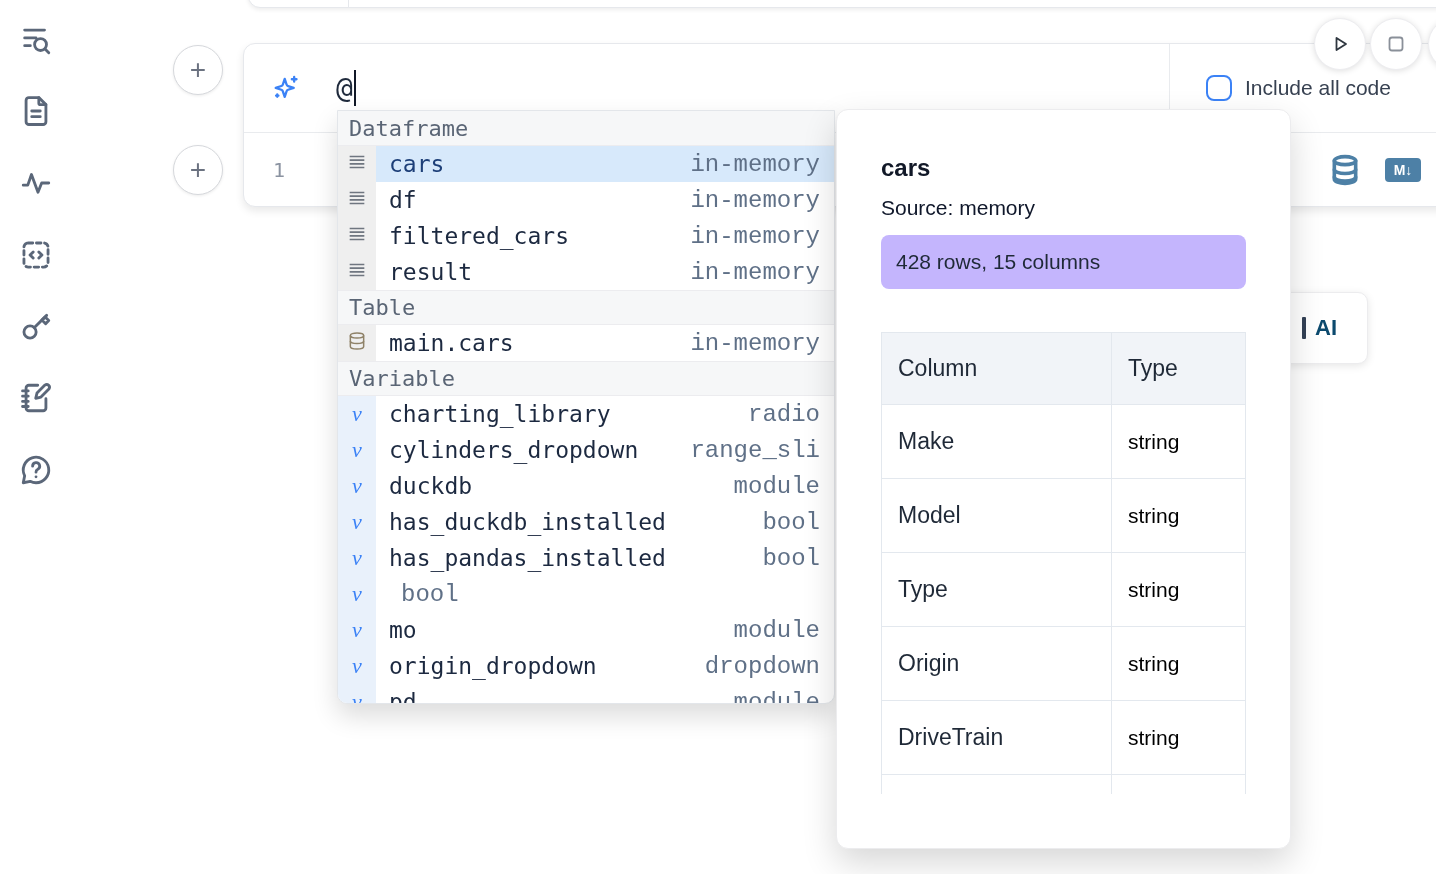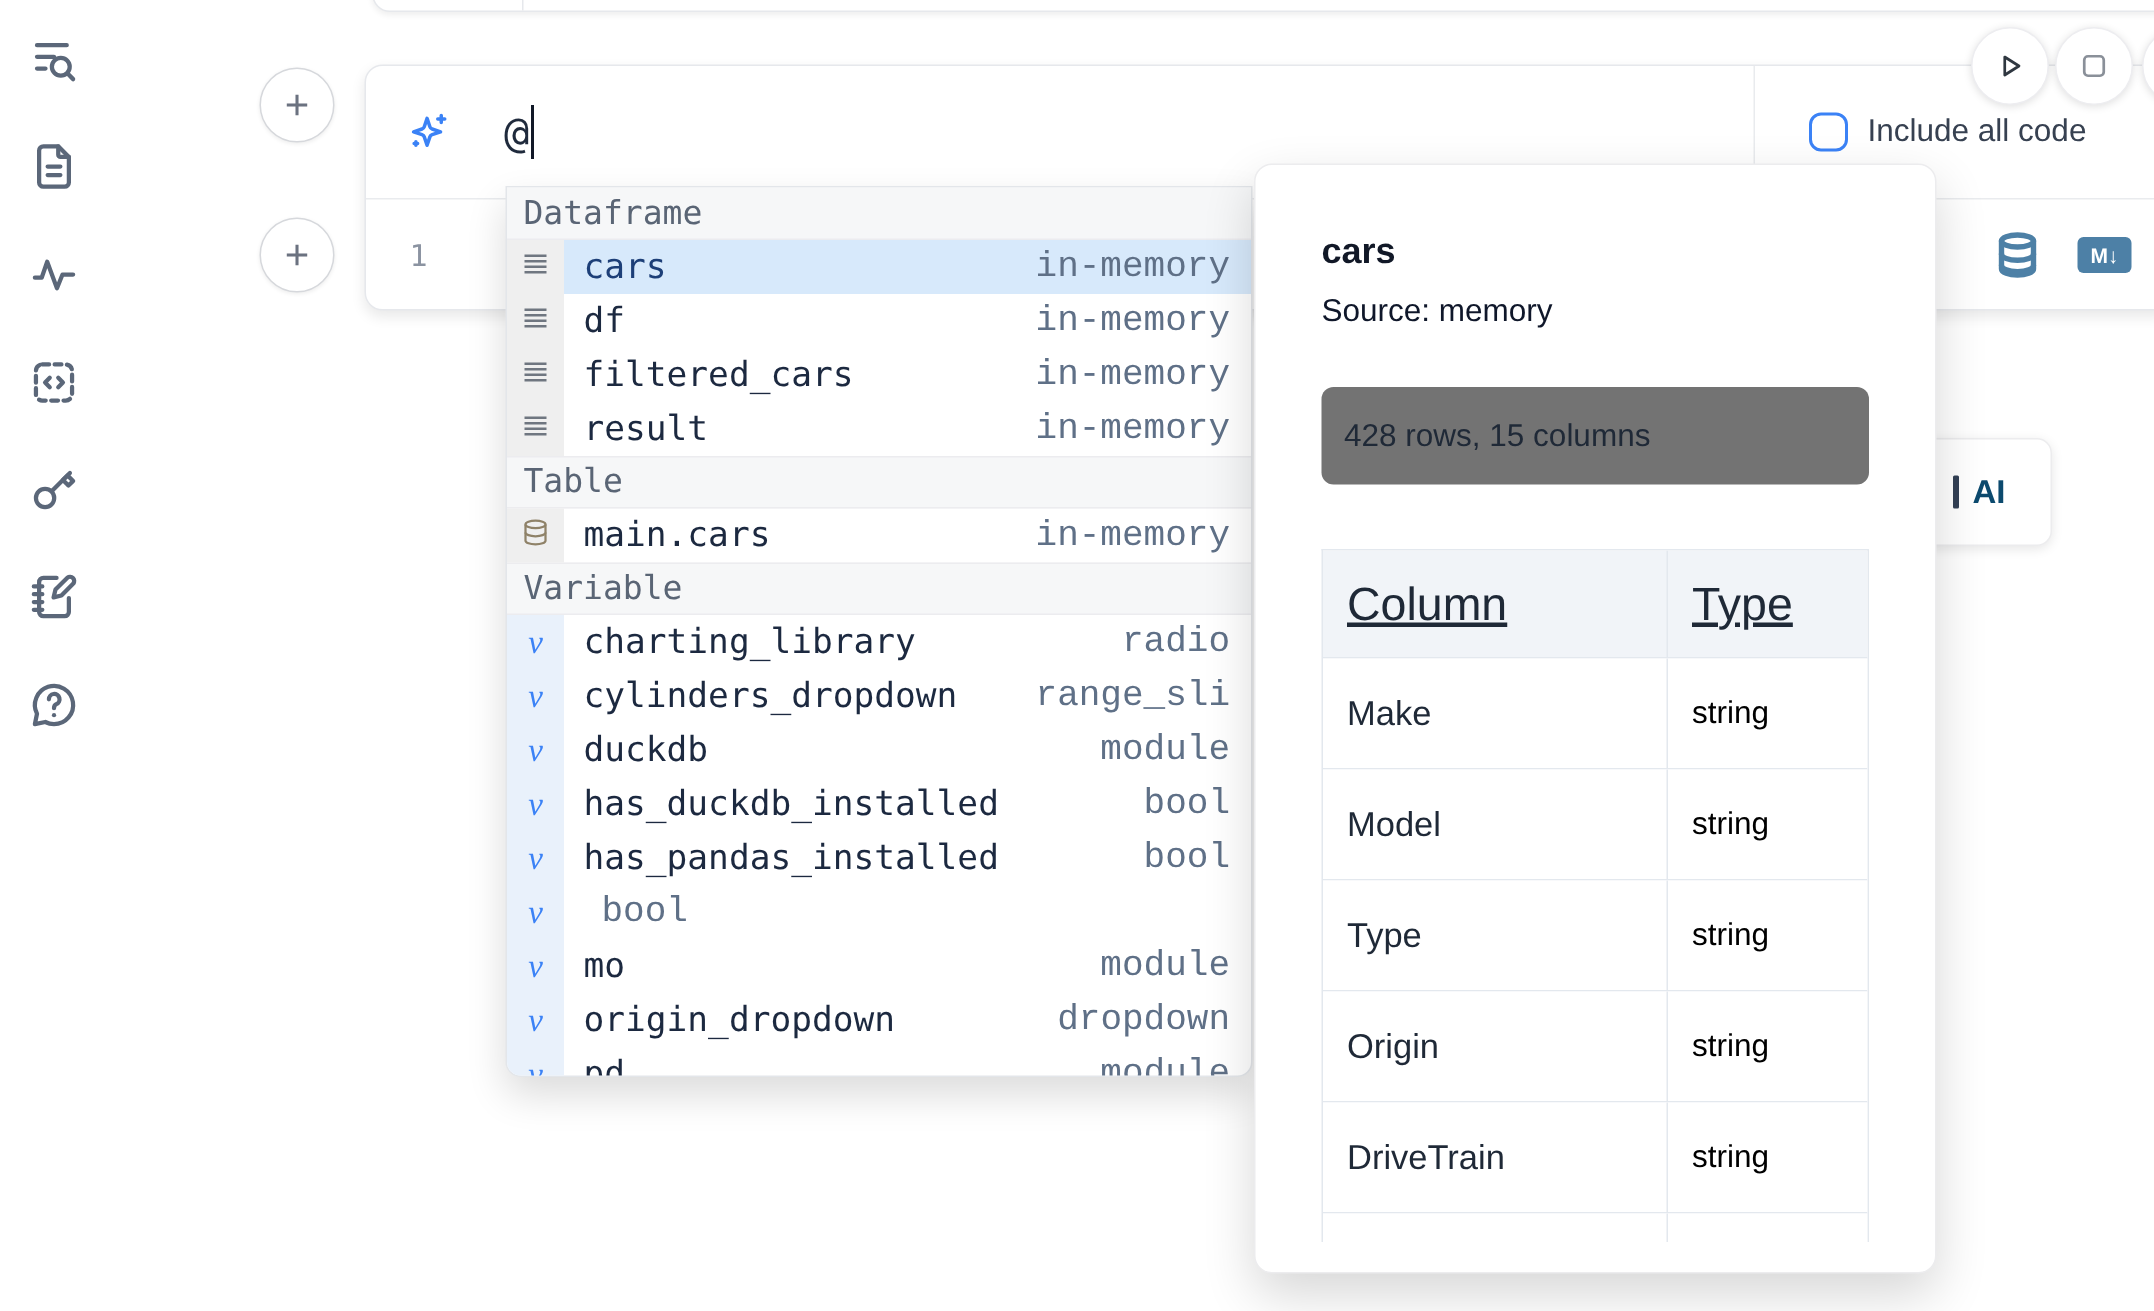--- a/index.html
+++ b/index.html
@@ -52,21 +52,21 @@
   
   .round-btn { position:absolute; top:18px; width:52px; height:52px; border-radius:50%;
     background:#fff; border:1px solid #ededf0; box-shadow:0 1px 6px rgba(0,0,0,.13);
     display:flex; align-items:center; justify-content:center; z-index:4; cursor:pointer; }
   .run-btn { left:1314px; }
   .stop-btn { left:1370px; }
   .more-btn { left:1428px; }
   .round-btn svg { width:24px; height:24px; fill:none; stroke-linejoin:round; }
 
   
-  .dropdown { position:absolute; left:337px; top:124px; width:498px; height:594px;
+  .dropdown { position:absolute; left:337px; top:110px; width:498px; height:594px;
     background:#fff; border:1px solid #e3e6ea; border-radius:0 0 10px 10px;
     box-shadow:0 12px 26px rgba(0,0,0,.14); overflow:hidden; z-index:6; }
   .dd-section { height:35px; background:#f6f7f8; border-top:1px solid #ececef; border-bottom:1px solid #ececef;
     display:flex; align-items:center; padding-left:11px;
     font-family:"DejaVu Sans Mono", monospace; font-size:22px; color:#5a6575; }
   .dd-section:first-child { border-top:none; }
   .dd-row { height:36px; display:flex; align-items:stretch; cursor:pointer; }
   .dd-gutter { width:38px; flex:none; display:flex; align-items:center; justify-content:center; }
   .gut-gray { background:#efefef; }
   .gut-blue { background:#e9f1fb; }
@@ -80,30 +80,30 @@
   .rows-icon svg { width:22px; height:22px; stroke:#6f7680; stroke-width:1.8; fill:none; }
   .tbl-icon svg { width:20px; height:20px; stroke:#8f8268; stroke-width:1.8; fill:none; }
   .var-v { font-family:"Liberation Serif", serif; font-style:italic; font-size:22px; color:#3b82f6; line-height:1; }
 
   
   .popover { position:absolute; left:836px; top:109px; width:455px; height:740px;
     background:#fff; border:1px solid #ececee; border-radius:12px;
     box-shadow:0 14px 34px rgba(0,0,0,.16); z-index:7; padding:44px 44px 0 44px; overflow:hidden; }
   .pv-title { font-size:24px; font-weight:bold; color:#111827; }
   .pv-source { margin-top:14px; font-size:21px; color:#0f172a; }
-  .pv-badge { margin-top:38px; height:65px; background:#737373; border-radius:8px;
+  .pv-badge { margin-top:15px; height:54px; background:#c4b5fd; border-radius:8px;
     display:flex; align-items:center; padding-left:15px; font-size:21px; color:#1f2937; }
   .pv-table-wrap { margin-top:43px; height:462px; overflow:hidden;
     border-left:1px solid #e3e8ee; border-right:1px solid #e3e8ee; border-top:1px solid #e3e8ee; }
   .pv-tr { display:flex; border-bottom:1px solid #e3e8ee; }
   .pv-th, .pv-td { padding-left:16px; display:flex; align-items:center; }
   .pv-col1 { width:230px; border-right:1px solid #e3e8ee; }
   .pv-col2 { flex:1; }
   .pv-head { height:72px; background:#f1f4f8; }
-  .pv-head .pv-th { font-size:31px; color:#1f2937;text-decoration:underline; }
+  .pv-head .pv-th { font-size:23px; color:#1f2937; }
   .pv-body-row { height:74px; background:#fff; }
   .pv-cell-name { font-family:Liberation Sans, sans-serif; font-size:23px; color:#1f2937; }
   .pv-cell-type { font-size:21px; color:#000000; }
 
   
   .ai-btn { position:absolute; left:1252px; top:292px; width:116px; height:72px;
     background:#fff; border:1px solid #ececee; border-radius:10px;
     box-shadow:0 2px 8px rgba(0,0,0,.10); z-index:5; display:flex; align-items:center;
     justify-content:flex-end; padding-right:30px; gap:9px; cursor:pointer; }
   .ai-bar { width:4px; height:22px; background:#334155; border-radius:1px; }

